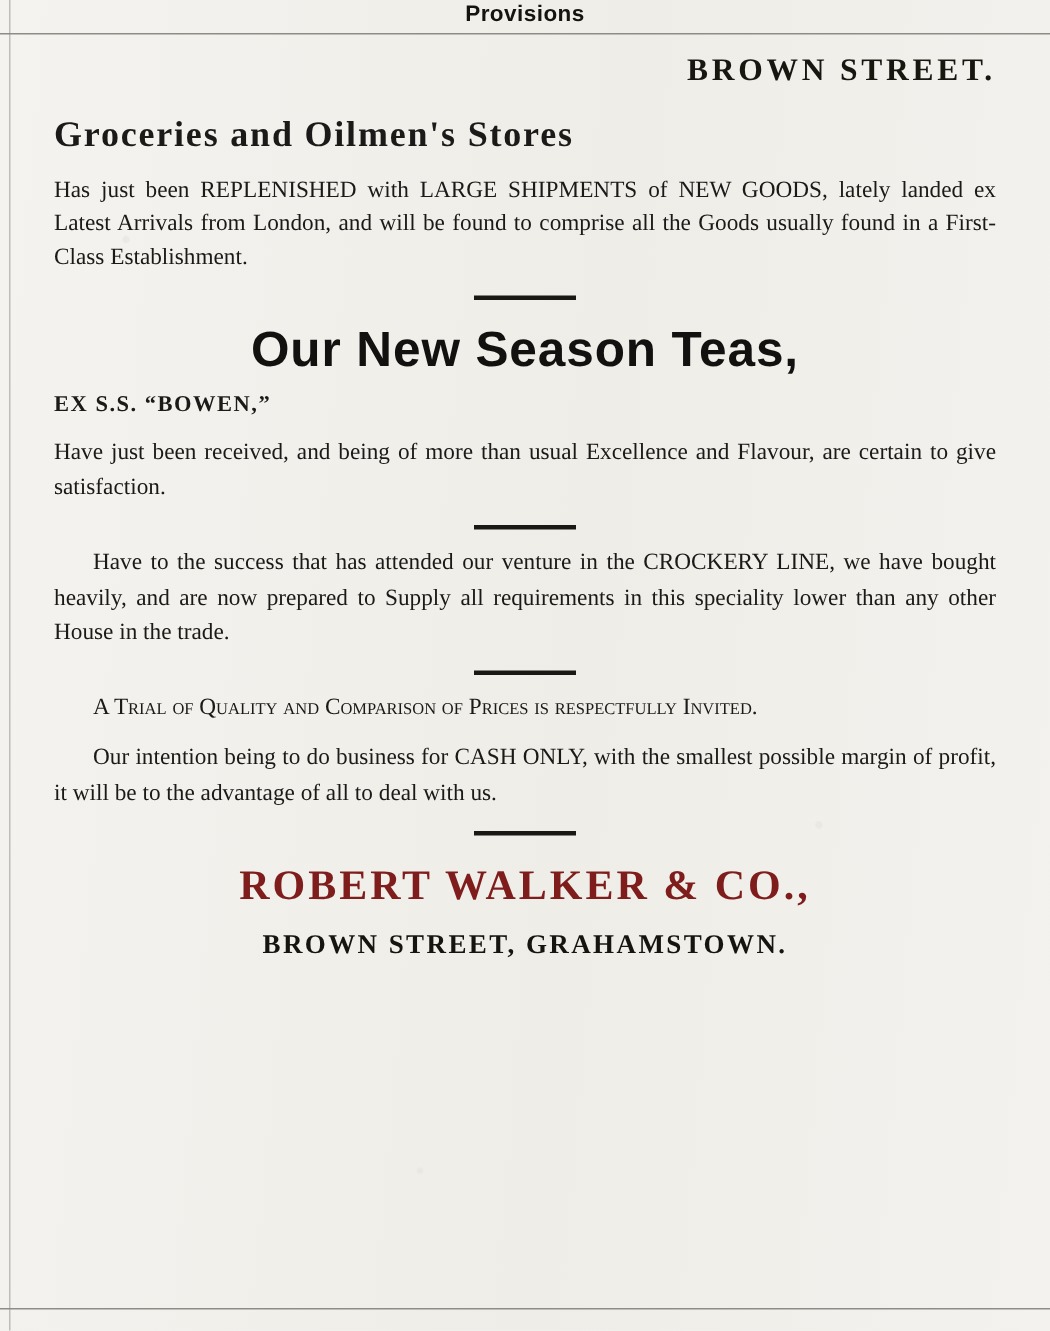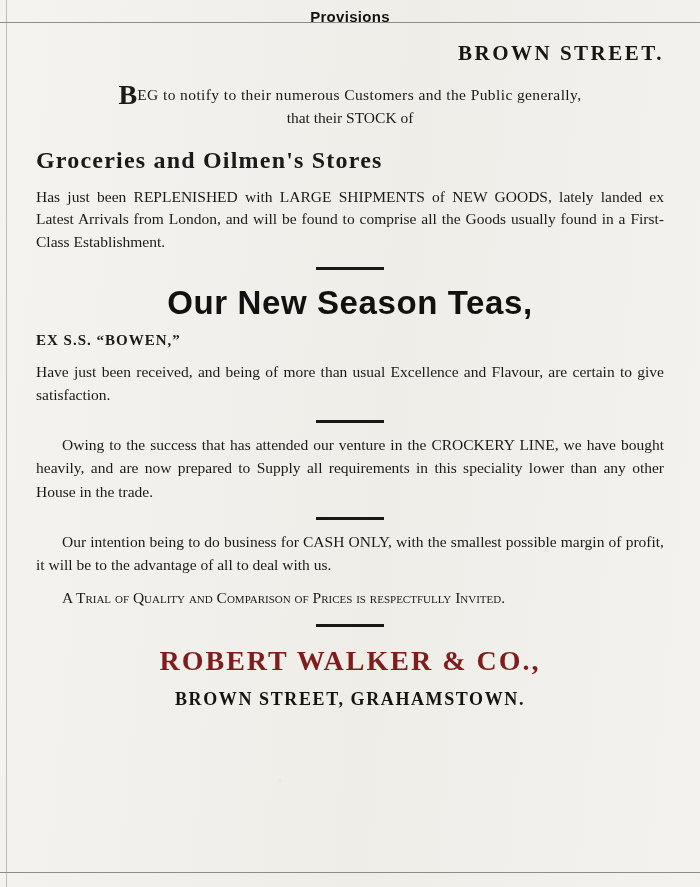--- a/index.html
+++ b/index.html
@@ -50,21 +50,21 @@
     left: 6px; top: 0; bottom: 0;
     width: 1px;
     background: rgba(90,88,82,0.35);
   }
   .header-label {
     text-align: center;
     font-family: "Liberation Sans", sans-serif;
     font-weight: bold;
     font-size: 15px;
     letter-spacing: 0.3px;
-    padding-top: 8px;
+    padding-top: 1px;
     color: #14130f;
   }
   .title-main {
     text-align: center;
     font-family: "Liberation Serif", serif;
     font-weight: bold;
     font-size: 41px;
     letter-spacing: 3px;
     margin-top: 30px;
     color: #131210;
@@ -164,46 +164,42 @@
 <div class="ad">
 
   <div class="edge-left"></div>
 
   <div class="header-label">Provisions</div>
   <div class="rule-top"></div>
 
 
   <div class="subtitle">BROWN STREET.</div>
 
-  <div class="lead-line">
-    <span style="font-size:28px;font-weight:bold;line-height:0.9;vertical-align:-4px;">B</span><span class="spaced">EG to notify to their numerous Customers and the Public generally,</span>
-    <span class="l2">that their STOCK of</span>
-  </div>
 
   <div class="section-head">Groceries and Oilmen's Stores</div>
 
   <div class="body-block">Has just been REPLENISHED with LARGE SHIPMENTS of NEW GOODS, lately landed ex Latest Arrivals from London, and will be found to comprise all the Goods usually found in a First-Class Establishment.</div>
 
   <div class="divider"></div>
 
   <div class="teas">Our New Season Teas,</div>
 
   <div class="ex-ss">EX S.S. “BOWEN,”</div>
 
   <div class="body-block">Have just been received, and being of more than usual Excellence and Flavour, are certain to give satisfaction.</div>
 
   <div class="divider"></div>
 
-  <div class="indent-para">Owing to the success that has attended our venture in the CROCKERY LINE, we have bought heavily, and are now prepared to Supply all requirements in this speciality lower than any other House in the trade.</div>
-
-  <div class="divider"></div>
+  <div class="indent-para">Have to the success that has attended our venture in the CROCKERY LINE, we have bought heavily, and are now prepared to Supply all requirements in this speciality lower than any other House in the trade.</div>
+
+  <div class="divider"></div>
+
+  <div class="indent-para smallcaps">A Trial of Quality and Comparison of Prices is respectfully Invited.</div>
 
   <div class="indent-para">Our intention being to do business for CASH ONLY, with the smallest possible margin of profit, it will be to the advantage of all to deal with us.</div>
-
-  <div class="indent-para smallcaps">A Trial of Quality and Comparison of Prices is respectfully Invited.</div>
 
   <div class="divider"></div>
 
   <div class="footer-name">ROBERT WALKER &amp; CO.,</div>
 
   <div class="footer-addr">BROWN STREET, GRAHAMSTOWN.</div>
 
   <div class="rule-bottom"></div>
 </div>
 

